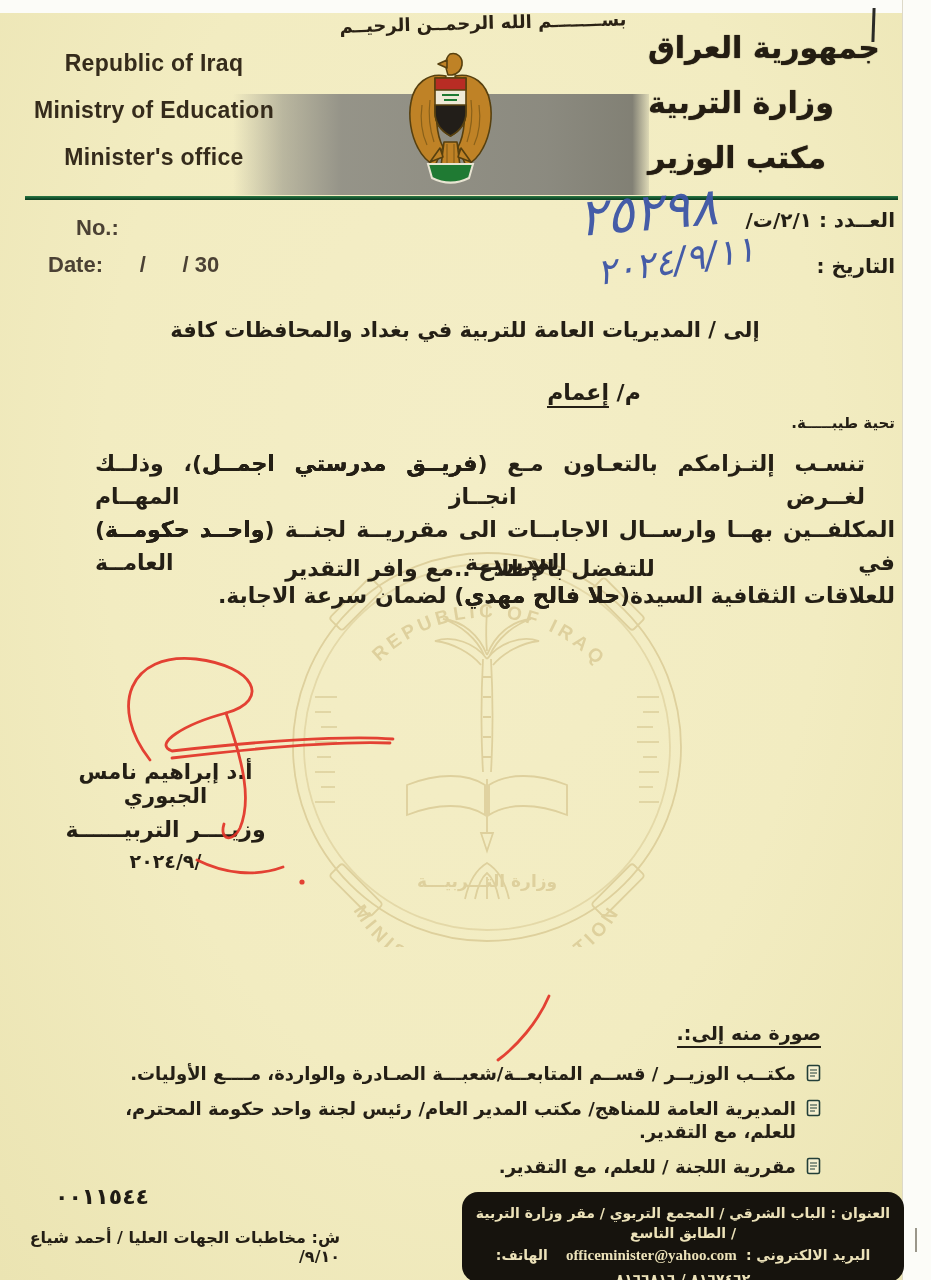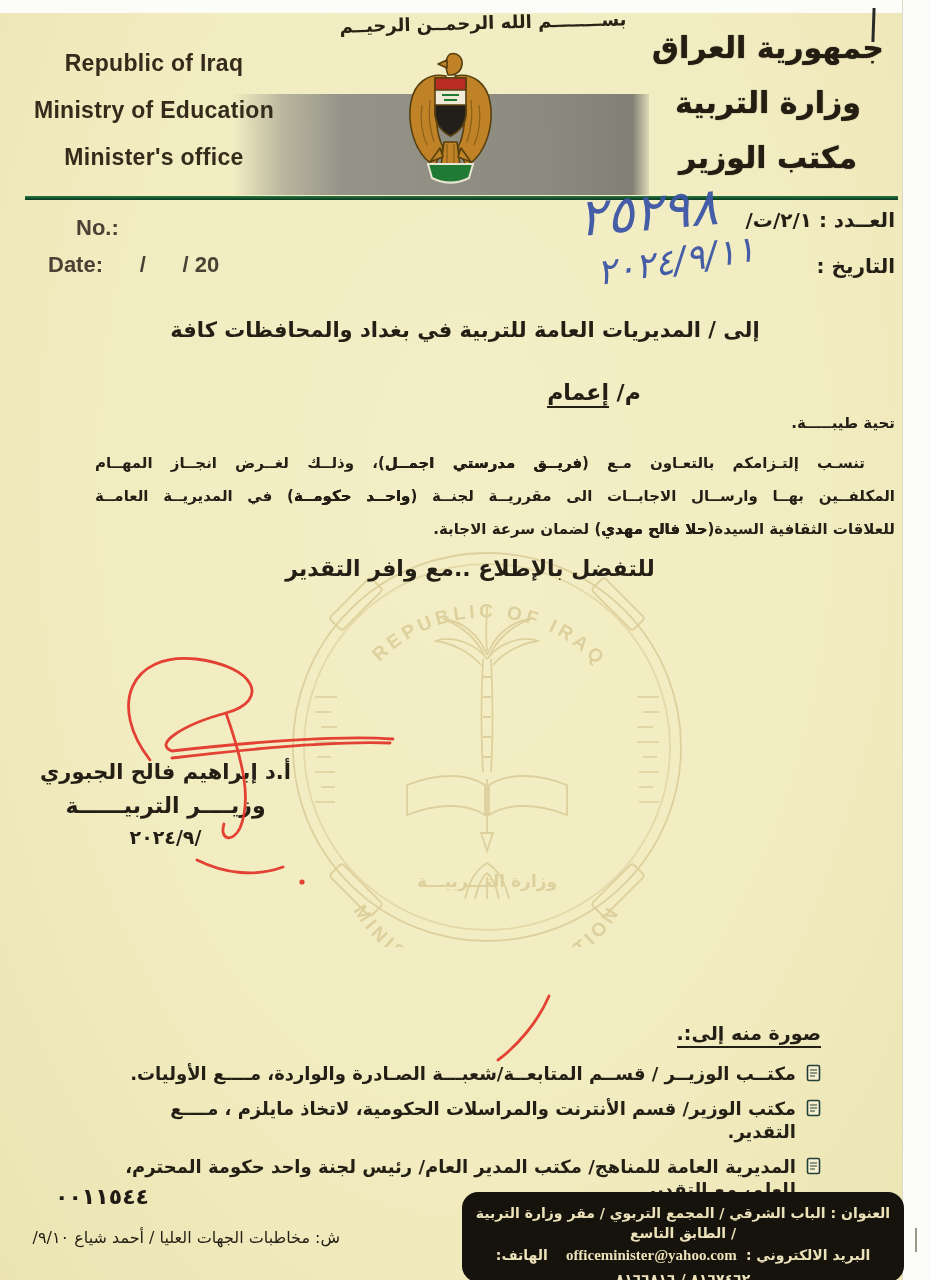--- a/index.html
+++ b/index.html
@@ -17,38 +17,38 @@
   .tick-br{left:915px;top:1228px;width:2px;height:24px;background:#9a968a;}
   
   .hdr-en{left:20px;top:40px;width:268px;text-align:center;
     font-family:"Liberation Sans",sans-serif;font-weight:bold;font-size:23px;
     color:#352b1b;line-height:47px;letter-spacing:.3px;}
   .bismillah{left:318px;top:12px;width:330px;text-align:center;font-size:18px;font-weight:bold;
     color:#2a2114;transform:rotate(-1.5deg);}
   .hdr-bar{left:233px;top:94px;width:416px;height:101px;
     background:linear-gradient(90deg, rgba(139,138,130,0) 0%, rgba(139,138,130,.55) 12%, rgba(139,138,130,.9) 26%, rgba(134,133,124,.95) 75%, rgba(120,119,110,.92) 96%, rgba(139,138,130,.2) 100%);}
   .emblem{left:402px;top:50px;width:97px;height:136px;}
-  .hdr-ar{left:648px;top:20px;width:240px;text-align:center;direction:rtl;
+  .hdr-ar{left:648px;top:20px;width:240px;text-align:left;direction:rtl;
     font-size:30px;font-weight:bold;color:#241d12;line-height:55px;text-shadow:0 0 1px #241d12;}
   .rule{left:25px;top:196px;width:873px;height:4px;
     background:linear-gradient(180deg,#2c7a45 0%, #14532e 55%, #0b3a1f 100%);}
   
   .no-label{left:48px;top:215px;font-family:"Liberation Sans",sans-serif;font-weight:bold;font-size:22px;color:#4b4134;margin-left:28px;}
   .date-row{left:48px;top:252px;font-family:"Liberation Sans",sans-serif;font-weight:bold;font-size:22px;color:#4b4134;white-space:pre;}
   .adad{right:36px;top:208px;direction:rtl;font-size:20px;font-weight:bold;color:#241f15;}
   .tarikh{right:36px;top:254px;direction:rtl;font-size:20px;font-weight:bold;color:#241f15;}
   .hand{color:#3c55a6;font-style:italic;opacity:.95;}
   .hand-no{left:578px;top:182px;font-size:52px;transform:rotate(-5deg);}
   .hand-date{left:596px;top:240px;font-size:36px;transform:rotate(-9deg);}
   
   .to-line{left:110px;top:318px;width:710px;text-align:center;direction:rtl;font-size:21px;font-weight:bold;}
   .subject{left:260px;top:380px;width:668px;text-align:center;direction:rtl;font-size:22px;font-weight:bold;}
   .subject .u{border-bottom:2px solid #241f15;padding-bottom:1px;}
   .greeting{right:36px;top:414px;direction:rtl;font-size:15px;font-weight:bold;}
-  .para{left:95px;right:36px;top:447px;direction:rtl;font-size:15px;font-weight:bold;line-height:33px;}
+  .para{left:95px;right:36px;top:447px;direction:rtl;font-size:22px;font-weight:bold;line-height:33px;}
   .jline{text-align:justify;text-align-last:justify;}
   .jline.first{padding-right:30px;}
   .jline.last{text-align:right;text-align-last:right;}
   .bseg{text-shadow:0 0 .6px #241f15, 0 0 .6px #241f15;}
   .closing{left:150px;top:556px;width:640px;text-align:center;direction:rtl;font-size:22px;font-weight:bold;}
   
   .seal{left:287px;top:547px;width:400px;height:400px;opacity:.95;}
   .seal *{vector-effect:non-scaling-stroke;}
   
   .ink{left:0;top:0;width:931px;height:1280px;pointer-events:none;z-index:6;}
@@ -57,21 +57,21 @@
   .signer .nm{font-size:21px;}
   .signer .tt{font-size:22px;margin-top:9px;}
   .signer .dt{font-size:19px;margin-top:8px;direction:ltr;}
   
   .cc{right:110px;top:1022px;width:700px;direction:rtl;}
   .cc-title{display:inline-block;font-size:19px;font-weight:bold;border-bottom:2px solid #241f15;padding-bottom:2px;margin-bottom:14px;text-align:right;}
   .cc-row{display:flex;align-items:flex-start;margin-bottom:12px;font-size:18px;font-weight:bold;line-height:23px;}
   .cc-ic{flex:0 0 auto;margin-left:10px;margin-top:2px;}
   
   .serial{left:55px;top:1184px;font-size:22px;font-weight:bold;letter-spacing:12px;color:#201c15;}
-  .clerk{left:25px;top:1228px;width:315px;direction:rtl;font-size:16px;font-weight:normal;color:#241f15;}
+  .clerk{left:25px;top:1228px;width:315px;direction:rtl;font-size:16px;font-weight:bold;color:#241f15;}
   .footer{left:462px;top:1192px;width:442px;height:90px;background:#16130d;border-radius:16px;
     color:#ece2b9;direction:rtl;text-align:center;font-weight:bold;box-sizing:border-box;padding:11px 12px 0 12px;}
   .footer .l1{font-size:14px;line-height:20px;}
   .footer .l2{font-size:14px;line-height:24px;}
   .footer .mail{direction:ltr;display:inline-block;font-family:"Liberation Serif",serif;font-size:15px;margin:0 9px;}
   .footer .ph{margin-right:9px;}
 </style>
 </head>
 <body>
 
@@ -172,21 +172,21 @@
 
   <div class="abs hdr-ar">
     <div>جمهورية العراق</div>
     <div>وزارة التربية</div>
     <div>مكتب الوزير</div>
   </div>
 
   <div class="abs rule"></div>
 
   <div class="abs no-label">No.:</div>
-  <div class="abs date-row"><span>Date:</span><span>      /      / 20</span></div>
+  <div class="abs date-row"><span>Date:</span><span>      /      / 30</span></div>
 
   <div class="abs adad">العــدد : ٢/١/ت/</div>
   <div class="abs hand hand-no">٢٥٢٩٨</div>
   <div class="abs tarikh">التاريخ :</div>
   <div class="abs hand hand-date" dir="ltr">٢٠٢٤/٩/١١</div>
 
   <div class="abs to-line">إلى / المديريات العامة للتربية في بغداد والمحافظات كافة</div>
 
   <div class="abs subject"><span>م/ </span><span class="u">إعمام</span></div>
 
@@ -194,40 +194,33 @@
 
   <div class="abs para">
     <div class="jline first"><span>تنسـب إلتـزامكم بالتعـاون مـع (</span><span class="bseg">فريــق مدرستي اجمــل</span><span>)، وذلــك لغــرض انجــاز المهــام</span></div>
     <div class="jline"><span>المكلفــين بهــا وارســال الاجابــات الى مقرريــة لجنــة (</span><span class="bseg">واحــد حكومــة</span><span>) في المديريــة العامــة</span></div>
     <div class="jline last"><span>للعلاقات الثقافية السيدة(</span><span class="bseg">حلا فالح مهدي</span><span>) لضمان سرعة الاجابة.</span></div>
   </div>
 
   <div class="abs closing">للتفضل بالإطلاع ..مع وافر التقدير</div>
 
   <div class="abs signer">
-    <div class="nm">أ.د إبراهيم فالح الجبوري</div>
+    <div class="nm">أ.د إبراهيم نامس الجبوري</div>
     <div class="tt">وزيــــر التربيــــــة</div>
     <div class="dt">٢٠٢٤/٩/</div>
   </div>
 
   <div class="abs cc">
     <div class="cc-title">صورة منه إلى:.</div>
     <div class="cc-row">
       <svg class="cc-ic" width="15" height="18" viewBox="0 0 15 18">
           <rect x="1.5" y="1.5" width="12" height="15" rx="1.5" fill="#f6f0d0" stroke="#233f38" stroke-width="1.6"></rect>
           <path d="M4 6 h7 M4 9 h7 M4 12 h5" stroke="#233f38" stroke-width="1.2"></path>
         </svg>
       <span>مكتــب الوزيــر / قســم المتابعــة/شعبـــة الصـادرة والواردة، مــــع الأوليات.</span>
-    </div>
-    <div class="cc-row">
-      <svg class="cc-ic" width="15" height="18" viewBox="0 0 15 18">
-          <rect x="1.5" y="1.5" width="12" height="15" rx="1.5" fill="#f6f0d0" stroke="#233f38" stroke-width="1.6"></rect>
-          <path d="M4 6 h7 M4 9 h7 M4 12 h5" stroke="#233f38" stroke-width="1.2"></path>
-        </svg>
-      <span>مكتب الوزير/ قسم الأنترنت والمراسلات الحكومية، لاتخاذ مايلزم ، مــــع التقدير.</span>
     </div>
     <div class="cc-row">
       <svg class="cc-ic" width="15" height="18" viewBox="0 0 15 18">
           <rect x="1.5" y="1.5" width="12" height="15" rx="1.5" fill="#f6f0d0" stroke="#233f38" stroke-width="1.6"></rect>
           <path d="M4 6 h7 M4 9 h7 M4 12 h5" stroke="#233f38" stroke-width="1.2"></path>
         </svg>
       <span>المديرية العامة للمناهج/ مكتب المدير العام/ رئيس لجنة واحد حكومة المحترم، للعلم، مع التقدير.</span>
     </div>
     <div class="cc-row">
       <svg class="cc-ic" width="15" height="18" viewBox="0 0 15 18">

